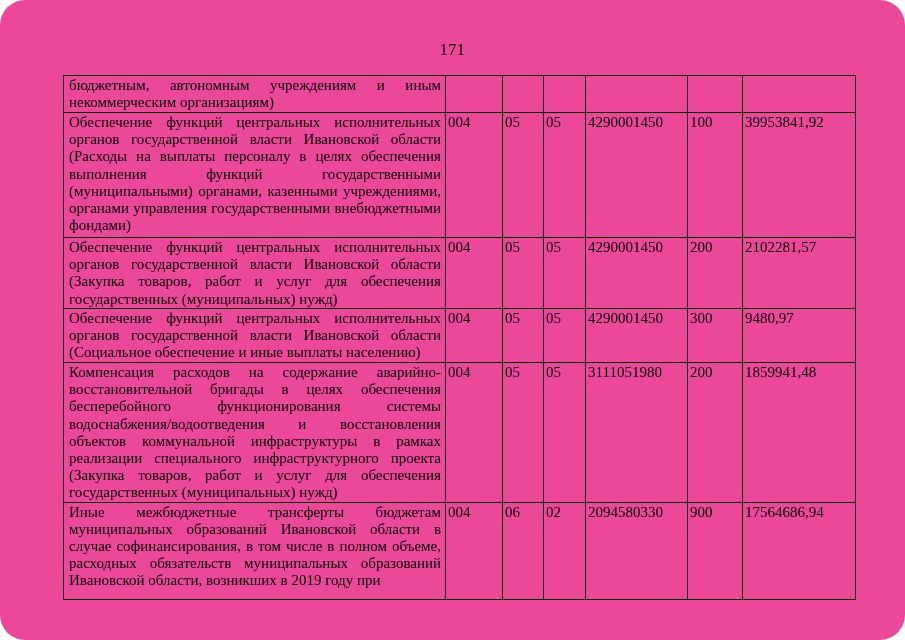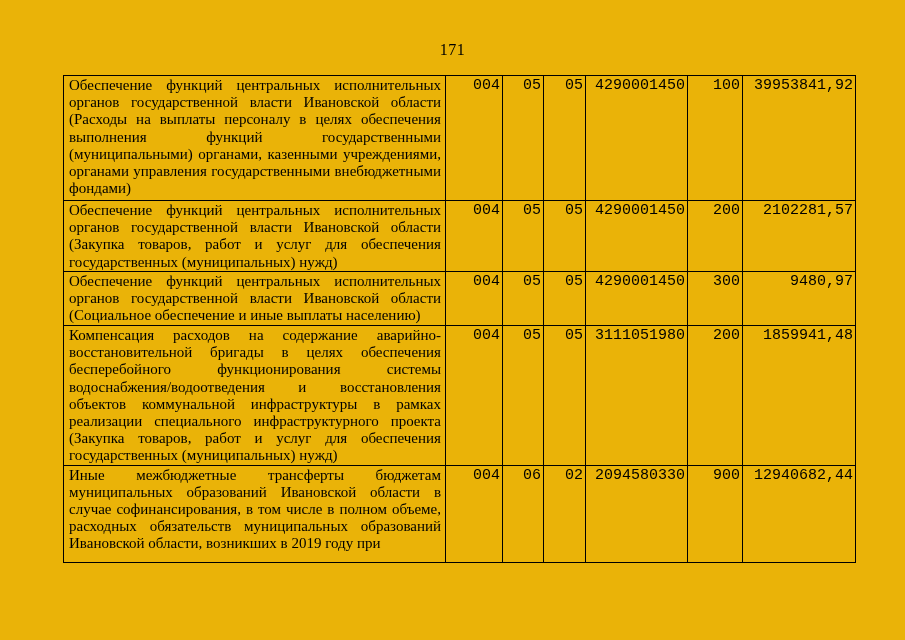--- a/index.html
+++ b/index.html
@@ -4,24 +4,25 @@
 <style>
   html, body {
     margin: 0;
     padding: 0;
     background: #ffffff;
   }
   .screen {
     position: relative;
     width: 905px;
     height: 640px;
-    background: #eab308;
+    background: #ec4899;
     font-family: "Liberation Serif", "DejaVu Serif", serif;
     color: #000000;
     overflow: hidden;
+    border-radius: 25px;
   }
   .page-number {
     position: absolute;
     top: 41px;
     left: 0;
     width: 100%;
     text-align: center;
     font-size: 16px;
     letter-spacing: 0.5px;
   }
@@ -39,23 +40,22 @@
     font-size: 15px;
     line-height: 17.2px;
     overflow: hidden;
     word-wrap: break-word;
   }
   td.txt {
     text-align: justify;
     padding: 1px 4px 0 5px;
   }
   td.num {
-    text-align: right;
+    text-align: left;
     padding: 1px 2px 0 2px;
-    font-family: Liberation Mono, monospace;
   }
   tr.r0 { height: 37px; }
   tr.r1 { height: 125px; }
   tr.r2 { height: 71px; }
   tr.r3 { height: 54px; }
   tr.r4 { height: 131px; }
   tr.r5 { height: 97px; }
 </style>
 </head>
 <body>
@@ -68,20 +68,29 @@
     <colgroup>
       <col style="width:382px">
       <col style="width:57px">
       <col style="width:41px">
       <col style="width:42px">
       <col style="width:102px">
       <col style="width:55px">
       <col style="width:113px">
     </colgroup>
     <tbody>
+      <tr class="r0">
+        <td class="txt">бюджетным, автономным учреждениям и иным некоммерческим организациям)</td>
+        <td class="num"></td>
+        <td class="num"></td>
+        <td class="num"></td>
+        <td class="num"></td>
+        <td class="num"></td>
+        <td class="num"></td>
+      </tr>
       <tr class="r1">
         <td class="txt">Обеспечение функций центральных исполнительных органов государственной власти Ивановской области (Расходы на выплаты персоналу в целях обеспечения выполнения функций государственными (муниципальными) органами, казенными учреждениями, органами управления государственными внебюджетными фондами)</td>
         <td class="num">004</td>
         <td class="num">05</td>
         <td class="num">05</td>
         <td class="num">4290001450</td>
         <td class="num">100</td>
         <td class="num">39953841,92</td>
       </tr>
       <tr class="r2">
@@ -111,18 +120,18 @@
         <td class="num">200</td>
         <td class="num">1859941,48</td>
       </tr>
       <tr class="r5">
         <td class="txt">Иные межбюджетные трансферты бюджетам муниципальных образований Ивановской области в случае софинансирования, в том числе в полном объеме, расходных обязательств муниципальных образований Ивановской области, возникших в 2019 году при</td>
         <td class="num">004</td>
         <td class="num">06</td>
         <td class="num">02</td>
         <td class="num">2094580330</td>
         <td class="num">900</td>
-        <td class="num">12940682,44</td>
+        <td class="num">17564686,94</td>
       </tr>
     </tbody>
   </table>
 
 </div>
 
 </body></html>

